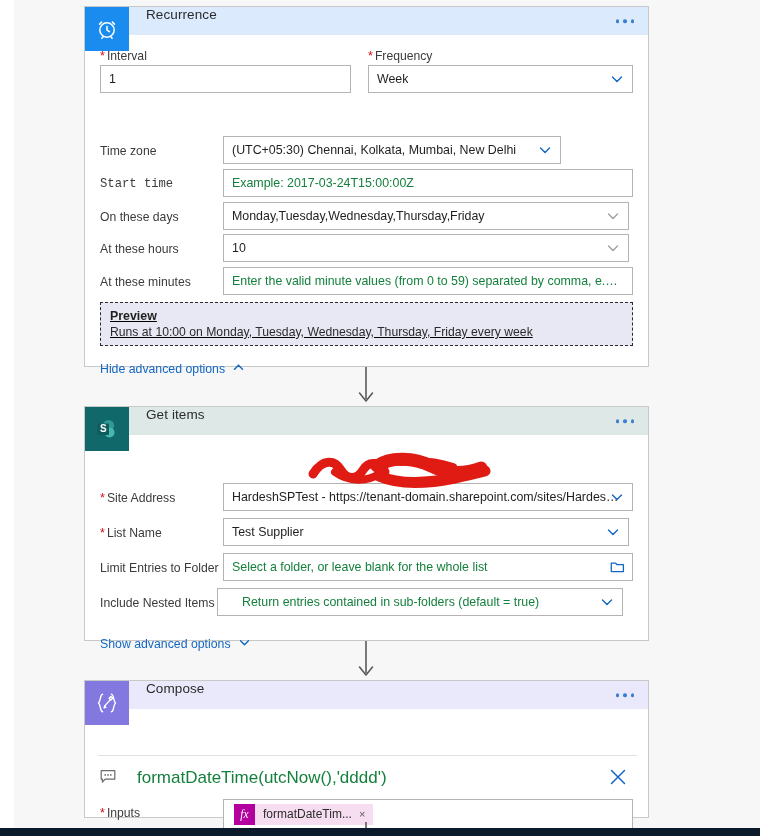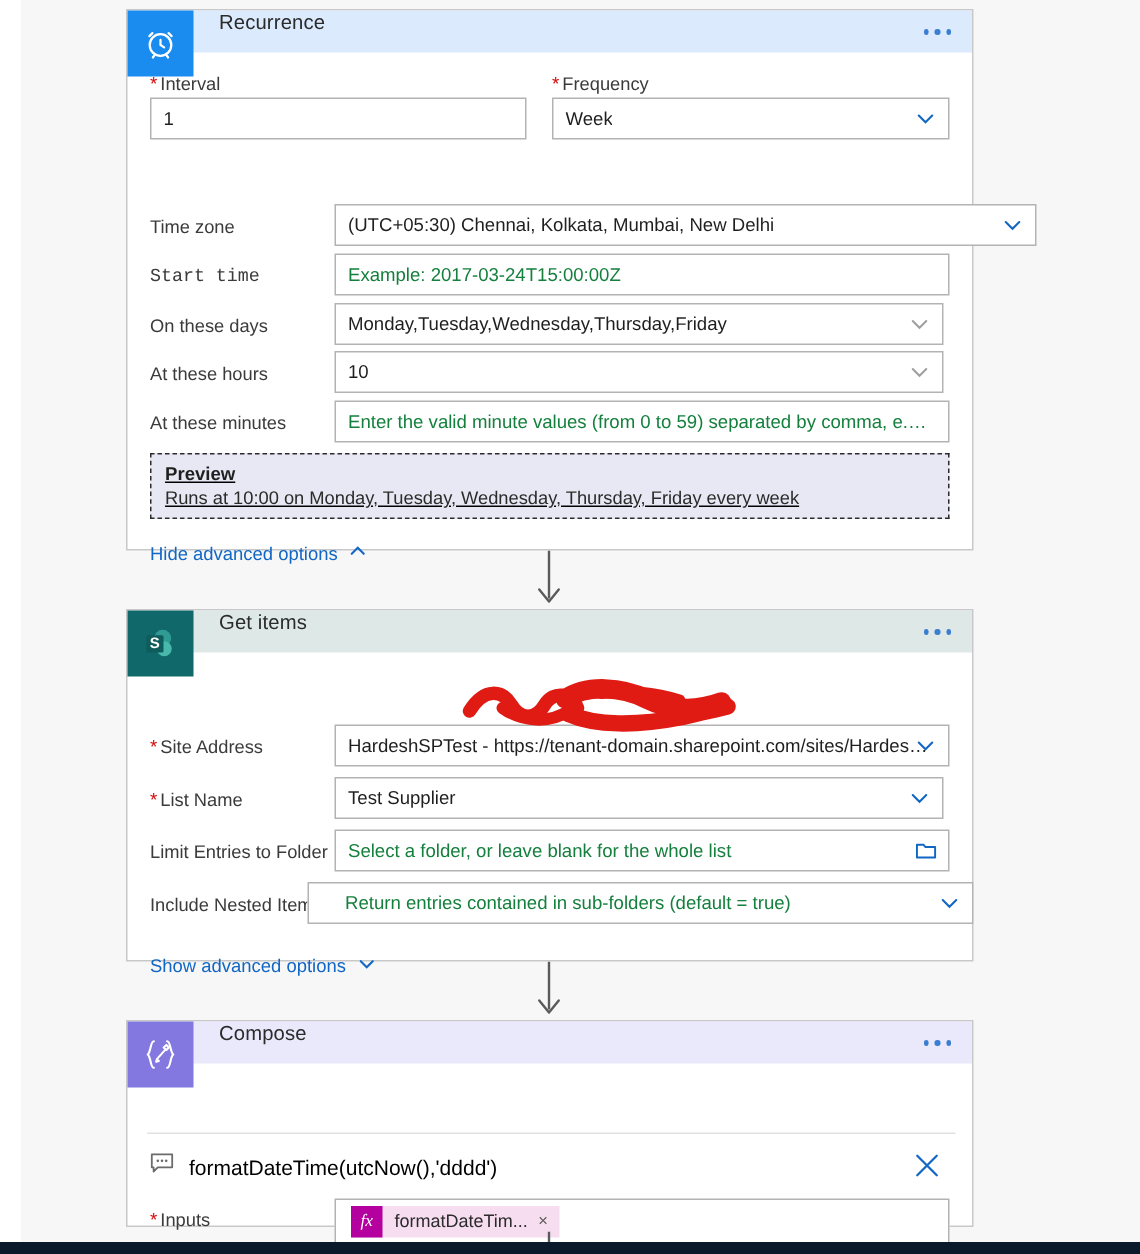--- a/index.html
+++ b/index.html
@@ -177,22 +177,23 @@
   }
 
   
   .comment-row {
     position: absolute;
     display: flex;
     align-items: center;
     gap: 10px;
   }
   .comment-text {
-    font-size: 14px;
-    color: #000000;
+    font-size: 17px;
+    color: #15803d;
+    margin-left: 11px;
   }
   .close-x {
     position: absolute;
   }
   .divider {
     position: absolute;
     height: 1px;
     background: #e1e1e1;
   }
 
@@ -277,21 +278,21 @@
       <div class="input" style="left:283px; top:30px; width:265px;">
         <span class="val">Week</span>
         <span class="chev">
           <svg width="14" height="14" viewBox="0 0 14 14" fill="none" stroke="#1367c4" stroke-width="1.4">
               <path d="M2.5 5 L7 9.5 L11.5 5" stroke-linecap="round"></path>
             </svg>
         </span>
       </div>
 
       <div class="field-label" style="position:absolute; left:15px; top:109px;">Time zone</div>
-      <div class="input" style="left:138px; top:101px; width:468px;">
+      <div class="input" style="left:138px; top:101px; width:338px;">
         <span class="val">(UTC+05:30) Chennai, Kolkata, Mumbai, New Delhi</span>
         <span class="chev">
           <svg width="14" height="14" viewBox="0 0 14 14" fill="none" stroke="#1367c4" stroke-width="1.4">
               <path d="M2.5 5 L7 9.5 L11.5 5" stroke-linecap="round"></path>
             </svg>
         </span>
       </div>
 
       <div class="field-label" style="position:absolute; left:15px; top:142px;font-family:Liberation Mono, monospace;">Start time</div>
       <div class="input ph" style="left:138px; top:134px; width:410px;">
@@ -390,21 +391,21 @@
       <div class="input ph" style="left:138px; top:118px; width:410px;">
         <span class="val">Select a folder, or leave blank for the whole list</span>
         <span class="chev">
           <svg width="15" height="14" viewBox="0 0 15 14" fill="none" stroke="#1367c4" stroke-width="1.3">
             <path d="M1.3 11.6 V3.1 H5.6 L7.0 4.7 H13.4 V11.6 Z" stroke-linejoin="round"></path>
           </svg>
         </span>
       </div>
 
       <div class="field-label" style="position:absolute; left:15px; top:161px;">Include Nested Items</div>
-      <div class="input ph" style="left:120px; top:153px; width:444px;padding-left:24px;">
+      <div class="input ph" style="left:132px; top:153px; width:406px;padding-left:24px;">
         <span class="val">Return entries contained in sub-folders (default = true)</span>
         <span class="chev">
           <svg width="14" height="14" viewBox="0 0 14 14" fill="none" stroke="#1367c4" stroke-width="1.4">
               <path d="M2.5 5 L7 9.5 L11.5 5" stroke-linecap="round"></path>
             </svg>
         </span>
       </div>
 
       <div class="adv-link" style="left:15px; top:201px;">
         <span>Show advanced options</span>

